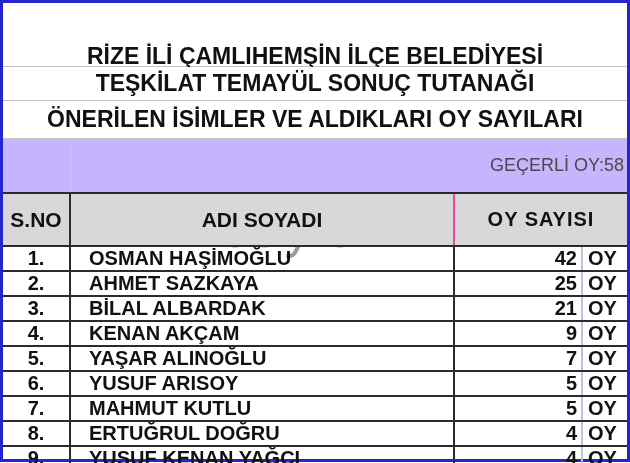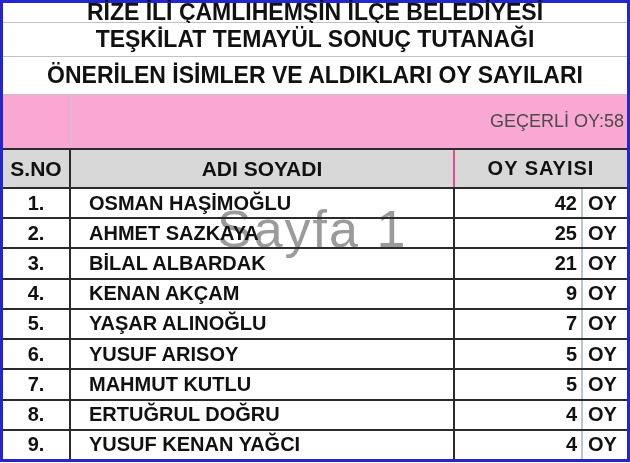--- a/index.html
+++ b/index.html
@@ -45,28 +45,28 @@
     display: flex;
     align-items: center;
     justify-content: center;
     font-weight: 700;
     font-size: 23px;
     letter-spacing: 0px;
     border-bottom: 1px solid #c2c2c2;
     background: #ffffff;
     white-space: nowrap;
   }
-  .title-1 { height: 20px; }
+  .title-1 { height: 20px; margin-top: 44px; }
   .title-2 { height: 34px; }
   .title-3 { height: 38px; }
   .info-band {
     flex: 0 0 auto;
     height: 53px;
     position: relative;
-    background: #f9a8d4;
+    background: #c4b5fd;
     display: flex;
     align-items: center;
     justify-content: flex-end;
     padding-right: 3px;
   }
   .info-band .vline {
     position: absolute;
     left: 68px; top: 0; bottom: 0;
     width: 1px;
     background: #c9c9c9;
@@ -76,21 +76,21 @@
     font-weight: 400;
     color: #4a4a4a;
     white-space: nowrap;
   }
   .grid-cols {
     display: grid;
     grid-template-columns: 68px 384px 128px 1fr;
   }
   .thead {
     flex: 0 0 auto;
-    height: 41px;
+    height: 55px;
     background: #d8d8d8;
     border-top: 2px solid #2b2b2b;
     border-bottom: 2px solid #2b2b2b;
     font-weight: 700;
     font-size: 21px;
   }
   .thead .hcell {
     display: flex;
     align-items: center;
     justify-content: center;

